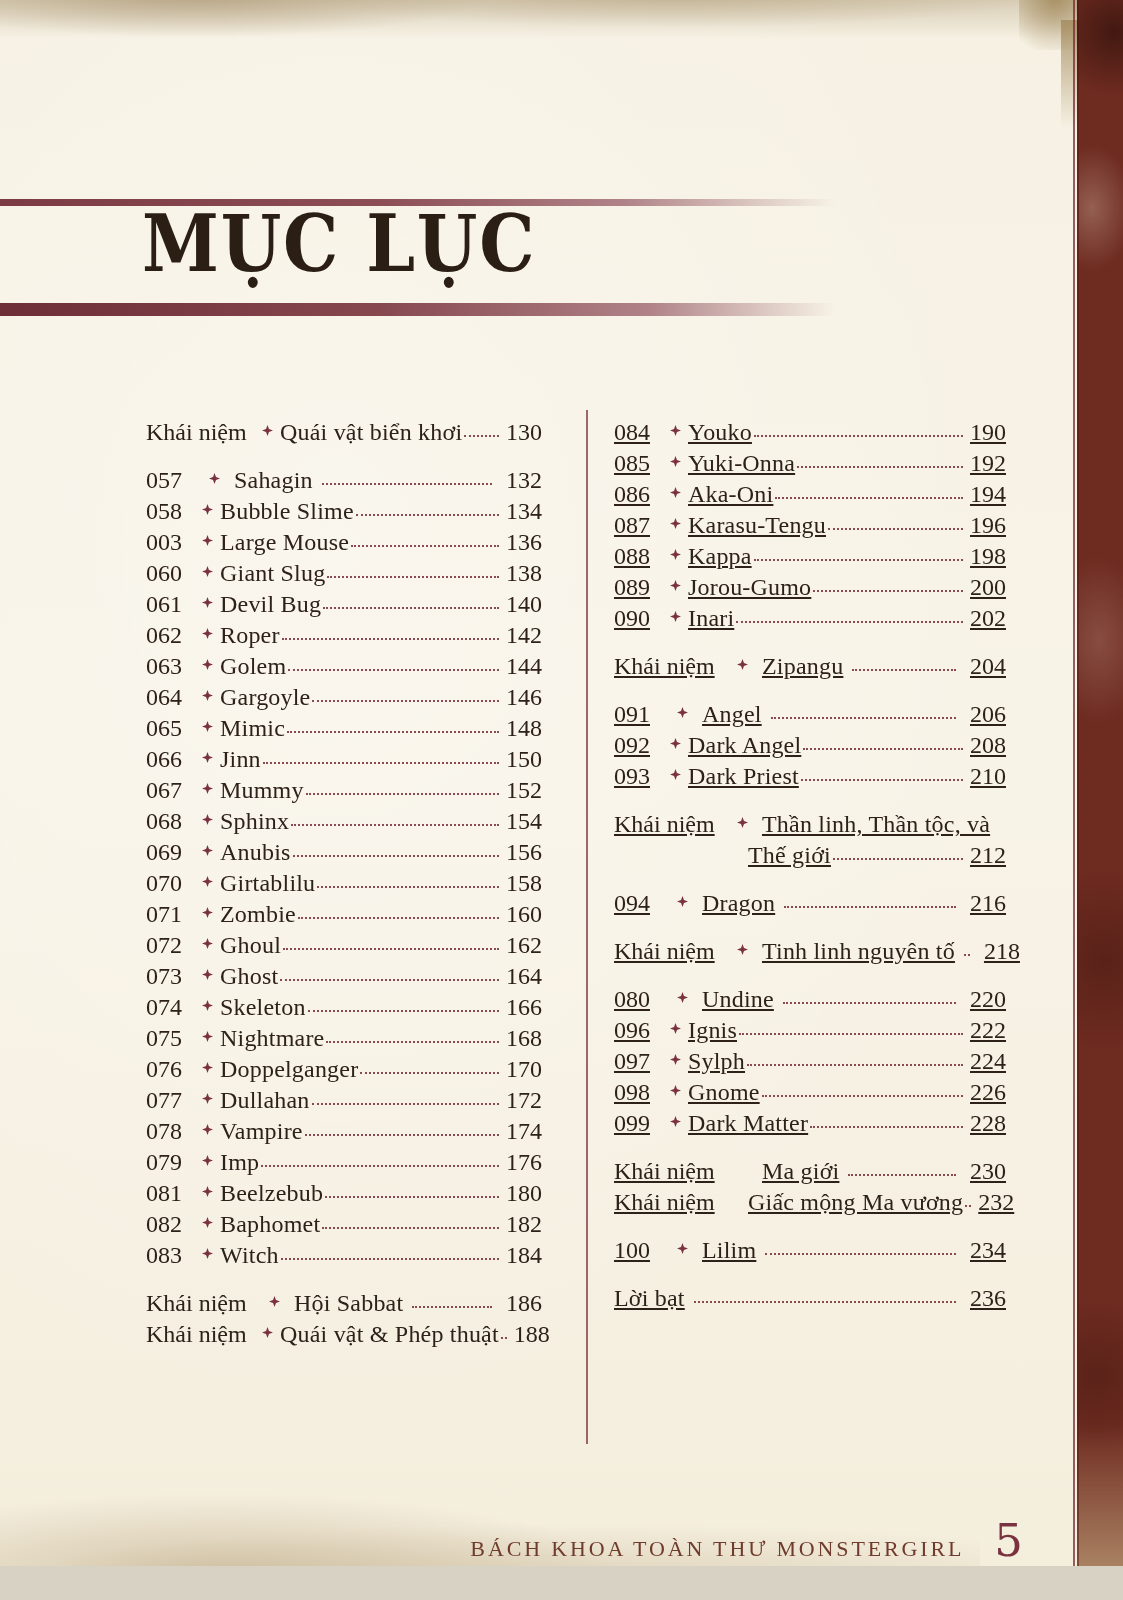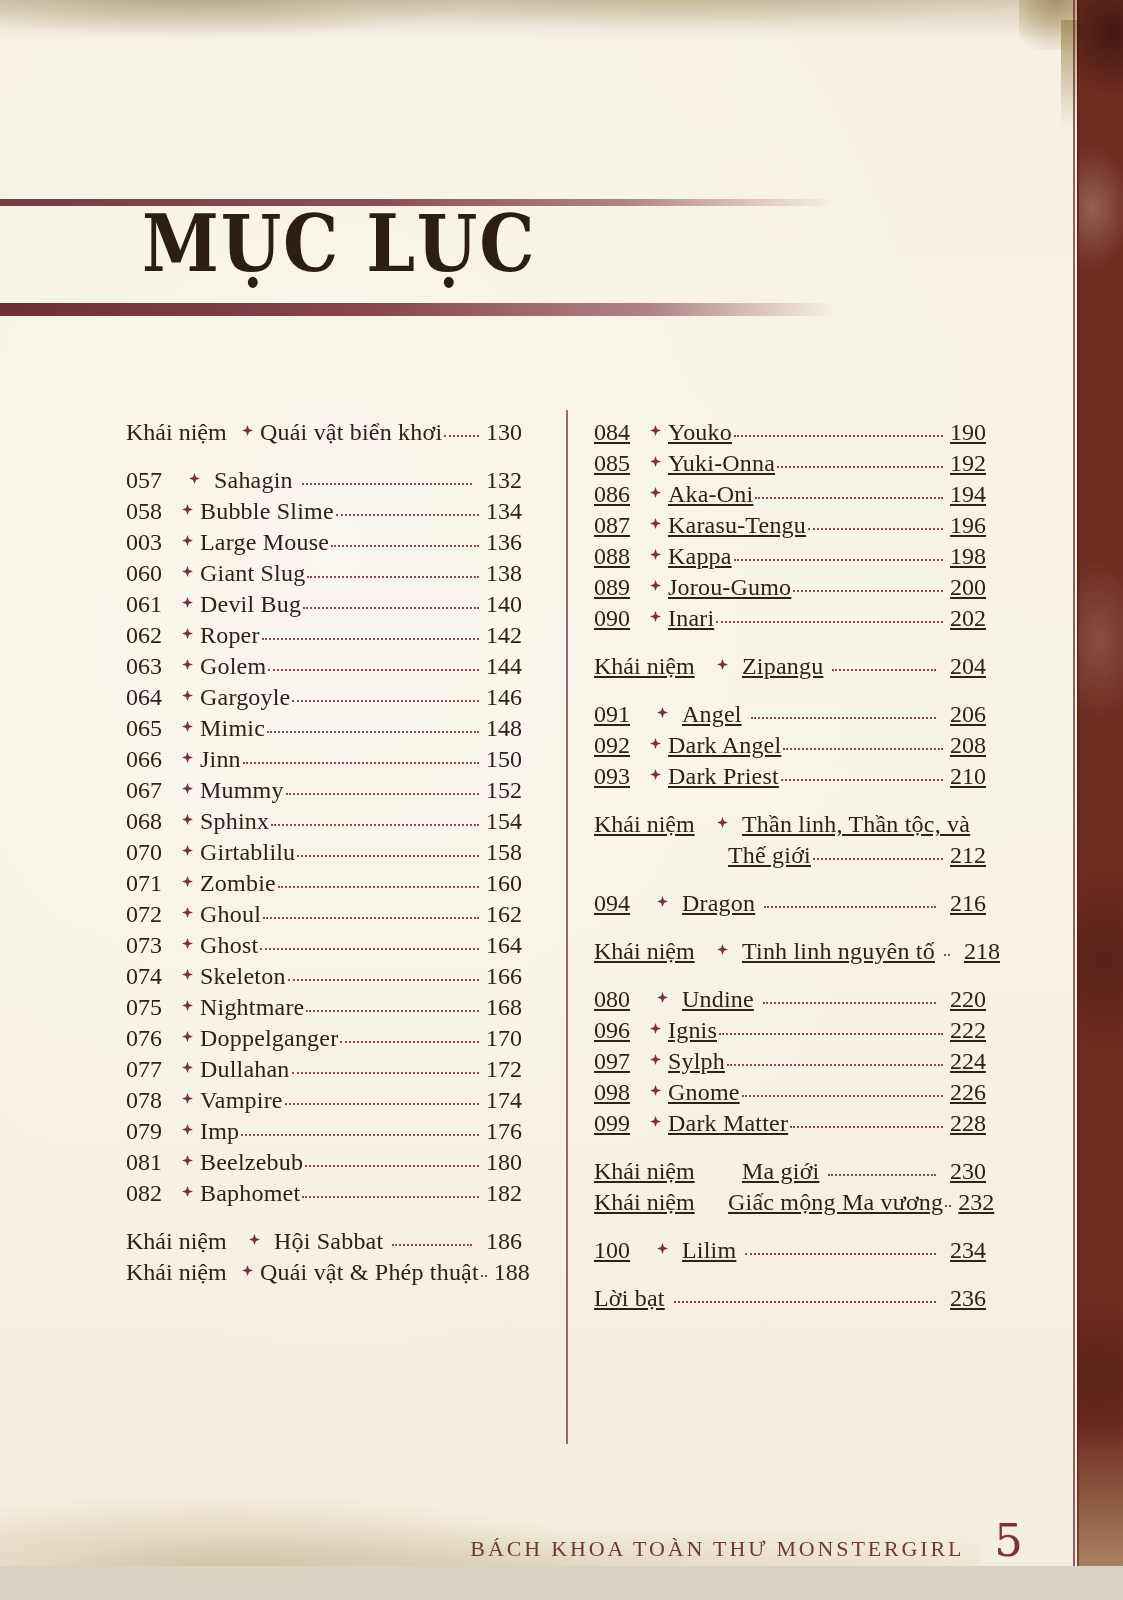--- a/index.html
+++ b/index.html
@@ -41,21 +41,21 @@
   
   .rule{position:absolute; left:0; height:7px; width:835px;
     background:linear-gradient(90deg, #7c3b44 0%, #8c4d55 45%, #b08388 75%, rgba(176,131,136,0) 100%);}
   .rule-top{top:199px;}
   .rule-bottom{top:303px; height:13px;
     background:linear-gradient(90deg, #6d2e37 0%, #86474f 45%, #b08388 78%, rgba(176,131,136,0) 100%);}
   .title{position:absolute; left:142px; top:204px; margin:0;
     font-family:"DejaVu Serif",serif; font-weight:bold; font-size:79px; line-height:1;
     color:#2a1e15; letter-spacing:2px; transform:scaleX(.88); transform-origin:left top; white-space:nowrap;}
   
-  .toc{position:absolute; left:126px; top:417px; width:866px; height:1040px;}
+  .toc{position:absolute; left:146px; top:417px; width:866px; height:1040px;}
   .col{position:absolute; top:0;}
   .col-left{left:0; width:400px;}
   .col-right{left:468px; width:396px;text-decoration:underline;}
   .divider{position:absolute; left:440px; top:-7px; width:2px; height:1034px; background:rgba(121,47,58,.72);}
   .row{display:flex; align-items:baseline; flex-wrap:nowrap; line-height:31px; font-size:24px;}
   .row.gap{margin-top:17px;gap:7px;}
   .c1{flex:0 0 auto; white-space:nowrap;}
   .c1.num{width:48px;}
   .c1.concept{width:108px;}
   .dia{flex:0 0 26px; width:26px; text-align:center;}
@@ -194,20 +194,29 @@
         <div class="row">
     <span class="c1 num">068</span>
     <span class="dia"><svg width="11" height="11" viewBox="0 0 24 24">
               <path d="M12 0 L15.2 8.8 L24 12 L15.2 15.2 L12 24 L8.8 15.2 L0 12 L8.8 8.8 Z" fill="#7b3240"></path>
             </svg></span>
     <span class="label">Sphinx</span>
     <span class="leader"></span>
     <span class="pageno">154</span>
   </div>
         <div class="row">
+    <span class="c1 num">069</span>
+    <span class="dia"><svg width="11" height="11" viewBox="0 0 24 24">
+              <path d="M12 0 L15.2 8.8 L24 12 L15.2 15.2 L12 24 L8.8 15.2 L0 12 L8.8 8.8 Z" fill="#7b3240"></path>
+            </svg></span>
+    <span class="label">Anubis</span>
+    <span class="leader"></span>
+    <span class="pageno">156</span>
+  </div>
+        <div class="row">
     <span class="c1 num">070</span>
     <span class="dia"><svg width="11" height="11" viewBox="0 0 24 24">
               <path d="M12 0 L15.2 8.8 L24 12 L15.2 15.2 L12 24 L8.8 15.2 L0 12 L8.8 8.8 Z" fill="#7b3240"></path>
             </svg></span>
     <span class="label">Girtablilu</span>
     <span class="leader"></span>
     <span class="pageno">158</span>
   </div>
         <div class="row">
     <span class="c1 num">071</span>
@@ -300,20 +309,29 @@
     <span class="pageno">180</span>
   </div>
         <div class="row">
     <span class="c1 num">082</span>
     <span class="dia"><svg width="11" height="11" viewBox="0 0 24 24">
               <path d="M12 0 L15.2 8.8 L24 12 L15.2 15.2 L12 24 L8.8 15.2 L0 12 L8.8 8.8 Z" fill="#7b3240"></path>
             </svg></span>
     <span class="label">Baphomet</span>
     <span class="leader"></span>
     <span class="pageno">182</span>
+  </div>
+        <div class="row">
+    <span class="c1 num">083</span>
+    <span class="dia"><svg width="11" height="11" viewBox="0 0 24 24">
+              <path d="M12 0 L15.2 8.8 L24 12 L15.2 15.2 L12 24 L8.8 15.2 L0 12 L8.8 8.8 Z" fill="#7b3240"></path>
+            </svg></span>
+    <span class="label">Witch</span>
+    <span class="leader"></span>
+    <span class="pageno">184</span>
   </div>
         <div class="row gap">
     <span class="c1 concept">Khái niệm</span>
     <span class="dia"><svg width="11" height="11" viewBox="0 0 24 24">
               <path d="M12 0 L15.2 8.8 L24 12 L15.2 15.2 L12 24 L8.8 15.2 L0 12 L8.8 8.8 Z" fill="#7b3240"></path>
             </svg></span>
     <span class="label">Hội Sabbat</span>
     <span class="leader"></span>
     <span class="pageno">186</span>
   </div>

